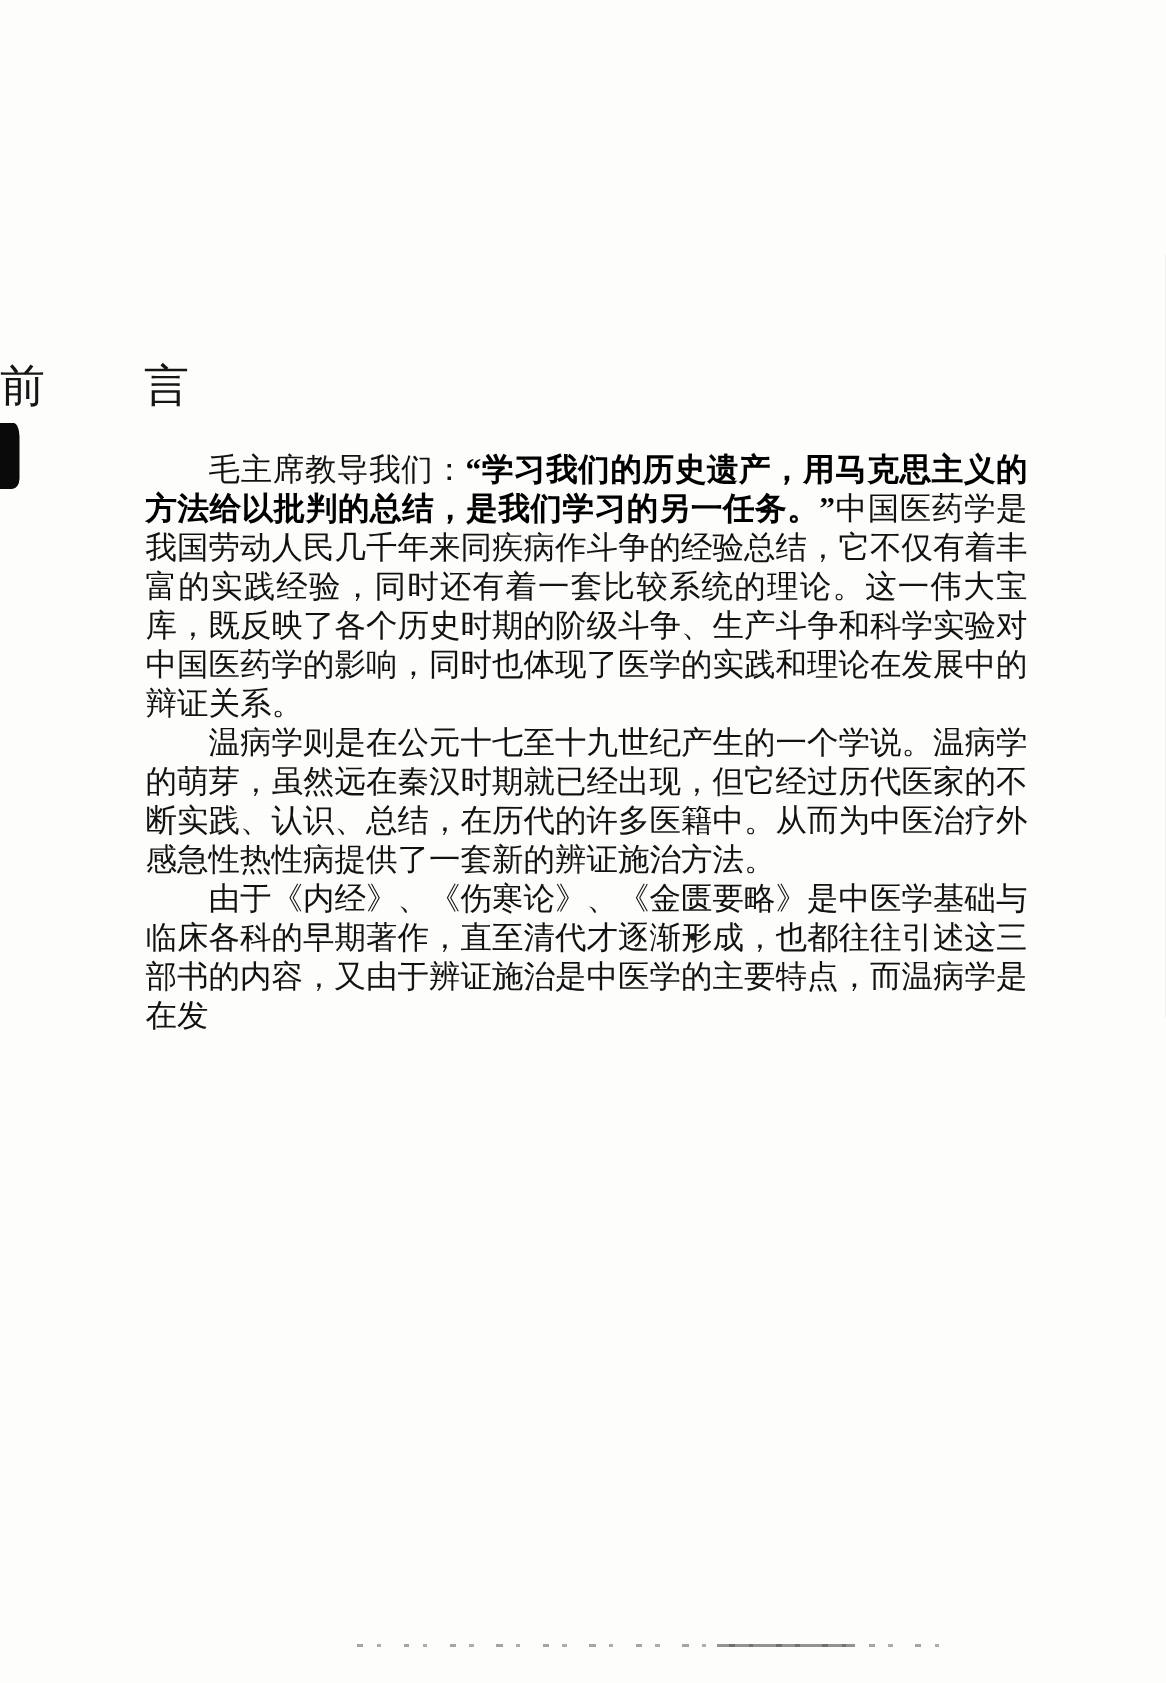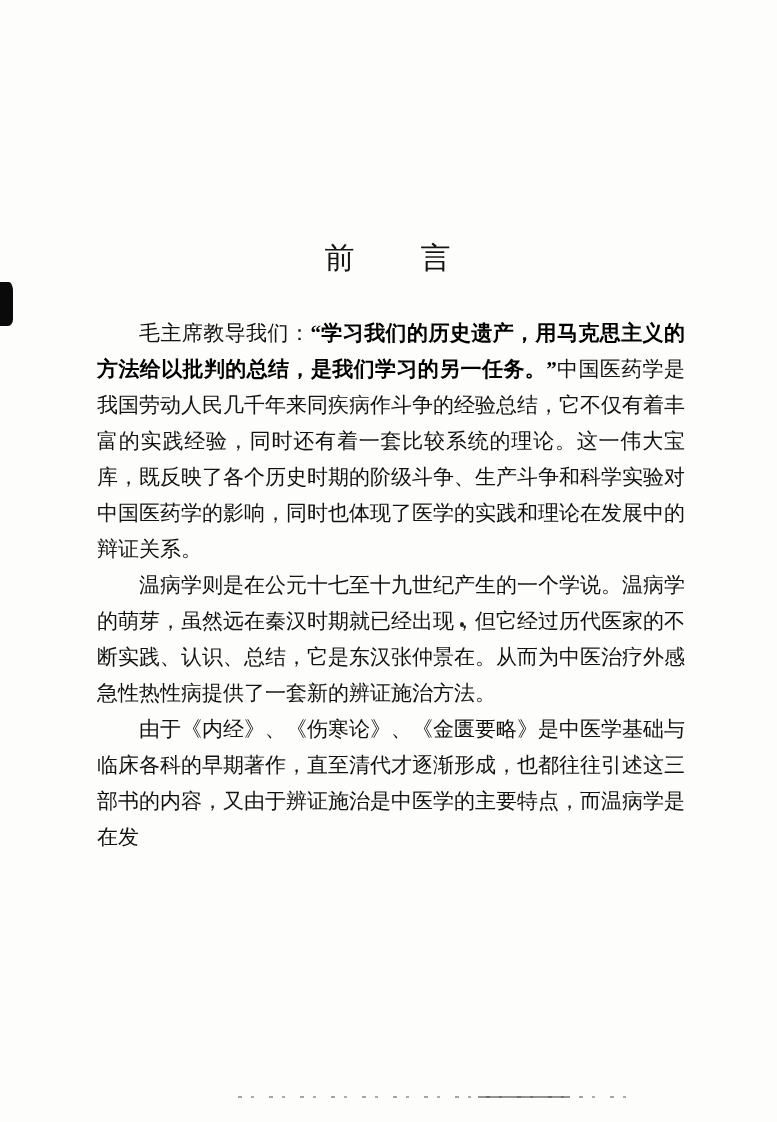--- a/index.html
+++ b/index.html
@@ -15,38 +15,36 @@
     background: #fdfdfb;
     overflow: hidden;
     font-family: "Liberation Serif", "DejaVu Serif", serif;
     color: #121212;
   }
   .page-title {
     position: absolute;
     top: 220px;
     left: 0;
     width: 100%;
-    text-align: center;
     font-size: 30px;
     line-height: 36px;
     font-weight: 500;
     letter-spacing: 2px;
     white-space: pre;
     color: #151515;
   }
   .content {
     position: absolute;
     left: 97px;
     top: 300px;
     width: 588px;
     font-size: 21px;
-    line-height: 36px;
+    line-height: 26px;
     text-align: justify;
     text-justify: inter-character;
-    margin-top: 15px;
   }
   .content p {
     margin: 0;
     padding: 0;
     text-indent: 2em;
   }
   .quote-bold {
     font-weight: 700;
     color: #000;
   }
@@ -101,21 +99,21 @@
 
   <div class="ink-blob"></div>
 
   <h1 class="page-title">前　　言</h1>
 
   <div class="content">
     <p><span>毛主席教导我们：</span><span class="quote-bold">“学习我们的历史遗产，用马克思主义的方法给以批判的总结，是我们学习的另一任务。”</span><span>中国医药学是我国劳动人民几千年来同疾病作斗争的经验总结，它不仅有着丰富的实践经验，同时还有着一套比较系统的理论。这一伟大宝库，既反映了各个历史时期的阶级斗争、生产斗争和科学实验对中国医药学的影响，同时也体现了医学的实践和理论在发展中的辩证关系。</span></p>
 
 
 
-    <p>温病学则是在公元十七至十九世纪产生的一个学说。温病学的萌芽，虽然远在秦汉时期就已经出现，但它经过历代医家的不断实践、认识、总结，它是东汉张仲景在。从而为中医治疗外感急性热性病提供了一套新的辨证施治方法。</p>
+    <p>温病学则是在公元十七至十九世纪产生的一个学说。温病学的萌芽，虽然远在秦汉时期就已经出现，但它经过历代医家的不断实践、认识、总结，在历代的许多医籍中。从而为中医治疗外感急性热性病提供了一套新的辨证施治方法。</p>
 
     <p>由于《内经》、《伤寒论》、《金匮要略》是中医学基础与临床各科的早期著作，直至清代才逐渐形成，也都往往引述这三部书的内容，又由于辨证施治是中医学的主要特点，而温病学是在发</p>
   </div>
 
   <div class="scan-speck"></div>
   <div class="scan-edge-dashes"></div>
   <div class="scan-edge-dash-long"></div>
 
 </div>
 

